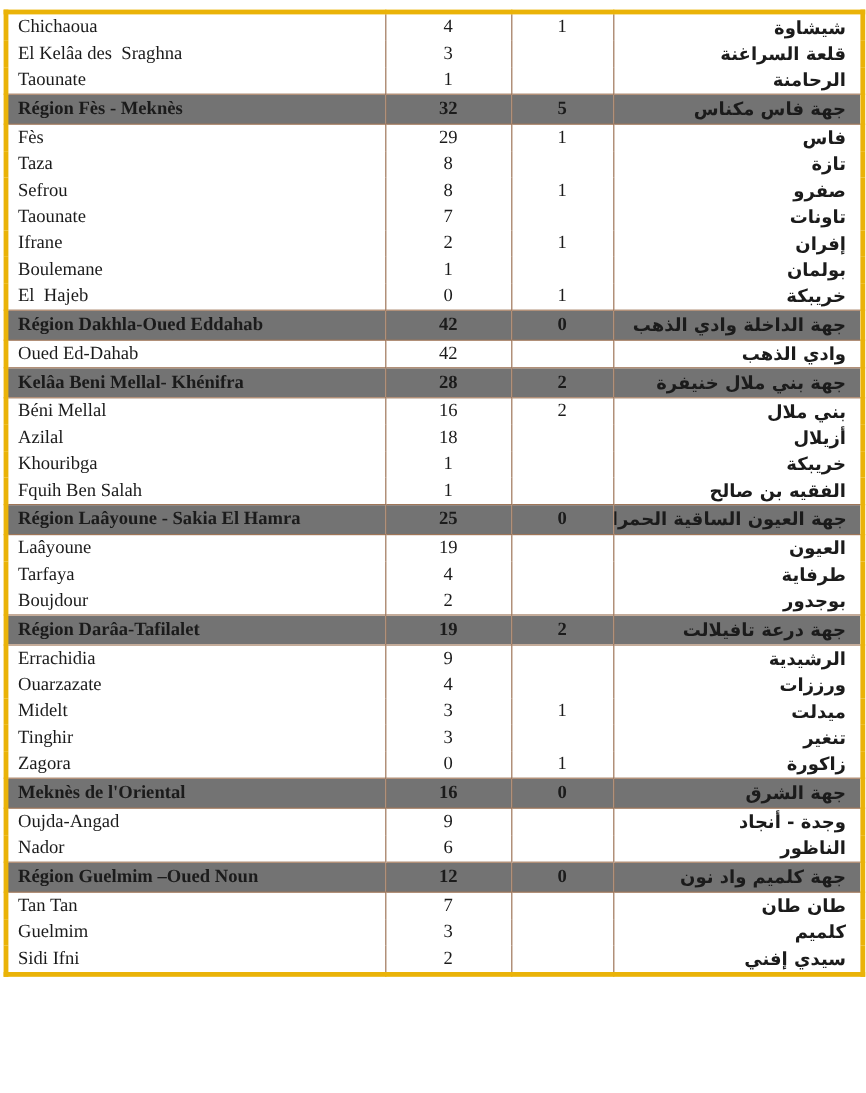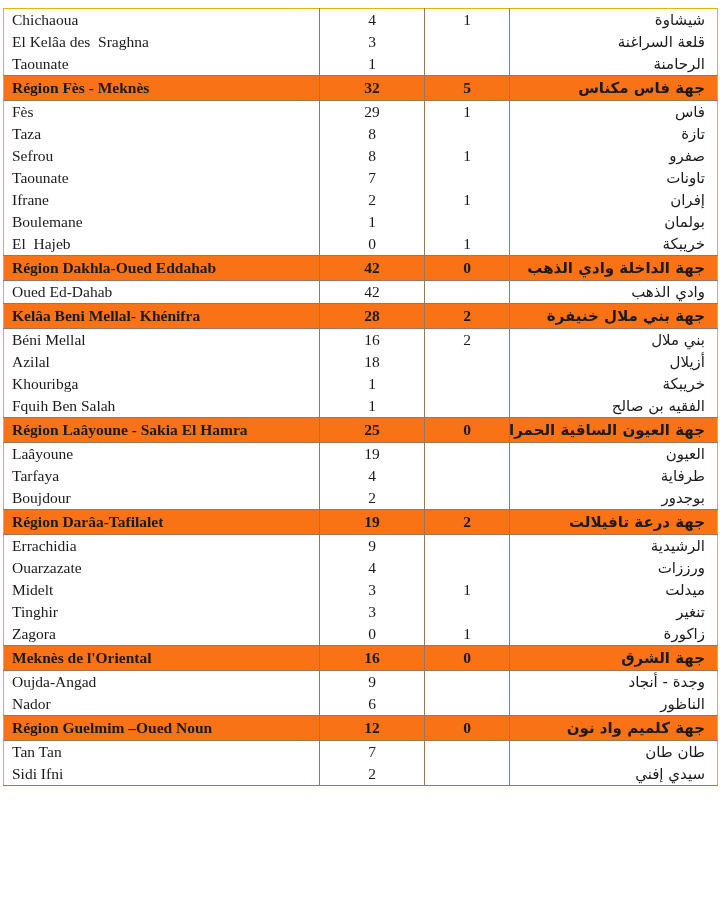--- a/index.html
+++ b/index.html
@@ -16,21 +16,21 @@
   #table-wrap {
     position: absolute;
     left: 3px;
     top: 8px;
     width: 714px;
   }
   table.epi-table {
     border-collapse: collapse;
     table-layout: fixed;
     width: 714px;
-    border: 1px solid #eab308;
+    border: 4px solid #eab308;
     padding-left: 21px;
   }
   table.epi-table col.c-fr   { width: 316px; }
   table.epi-table col.c-cases{ width: 105px; }
   table.epi-table col.c-death{ width: 85px; }
   table.epi-table col.c-ar   { width: 208px; }
 
   table.epi-table td {
     border-left: 1px solid #9e7659;
     border-right: 1px solid #9e7659;
@@ -56,21 +56,21 @@
   table.epi-table tr td.ar-cell {
     text-align: right;
     padding-right: 12px;
     border-right: none;
     font-size: 15px;
     direction: rtl;
   }
 
   
   tr.region-row td {
-    background: #f97316;
+    background: #737373;
     font-weight: bold;
     height: 24px;
     line-height: 24px;
     border-top: 1px solid #9e7659;
     border-bottom: 1px solid #9e7659;
   }
   tr.region-row td.fr-cell {
     text-align: left;
     padding-left: 8px;
     border-left: none;
@@ -83,20 +83,21 @@
     font-size: 15px;
     direction: rtl;
   }
   
   tr.group-end td {
     border-bottom: 1px solid #9e7659;
   }
   .ar {
     font-family: "DejaVu Sans", sans-serif;
     font-size: 14px;
+    font-weight: bold;
   }
 </style>
 </head>
 <body>
 
 <div id="table-wrap">
   <table class="epi-table">
     <colgroup>
       <col class="c-fr">
       <col class="c-cases">
@@ -295,20 +296,26 @@
           <td class="num-cell">12</td>
           <td class="num-cell">0</td>
           <td class="ar-cell ar">جهة كلميم واد نون</td>
         </tr>
         <tr class="data-row">
           <td class="fr-cell">Tan Tan</td>
           <td class="num-cell">7</td>
           <td class="num-cell"></td>
           <td class="ar-cell ar">طان طان</td>
         </tr>
+        <tr class="data-row">
+          <td class="fr-cell">Guelmim</td>
+          <td class="num-cell">3</td>
+          <td class="num-cell"></td>
+          <td class="ar-cell ar">كلميم</td>
+        </tr>
         <tr class="data-row group-end">
           <td class="fr-cell">Sidi Ifni</td>
           <td class="num-cell">2</td>
           <td class="num-cell"></td>
           <td class="ar-cell ar">سيدي إفني</td>
         </tr>
       </tbody>
   </table>
 </div>
 

